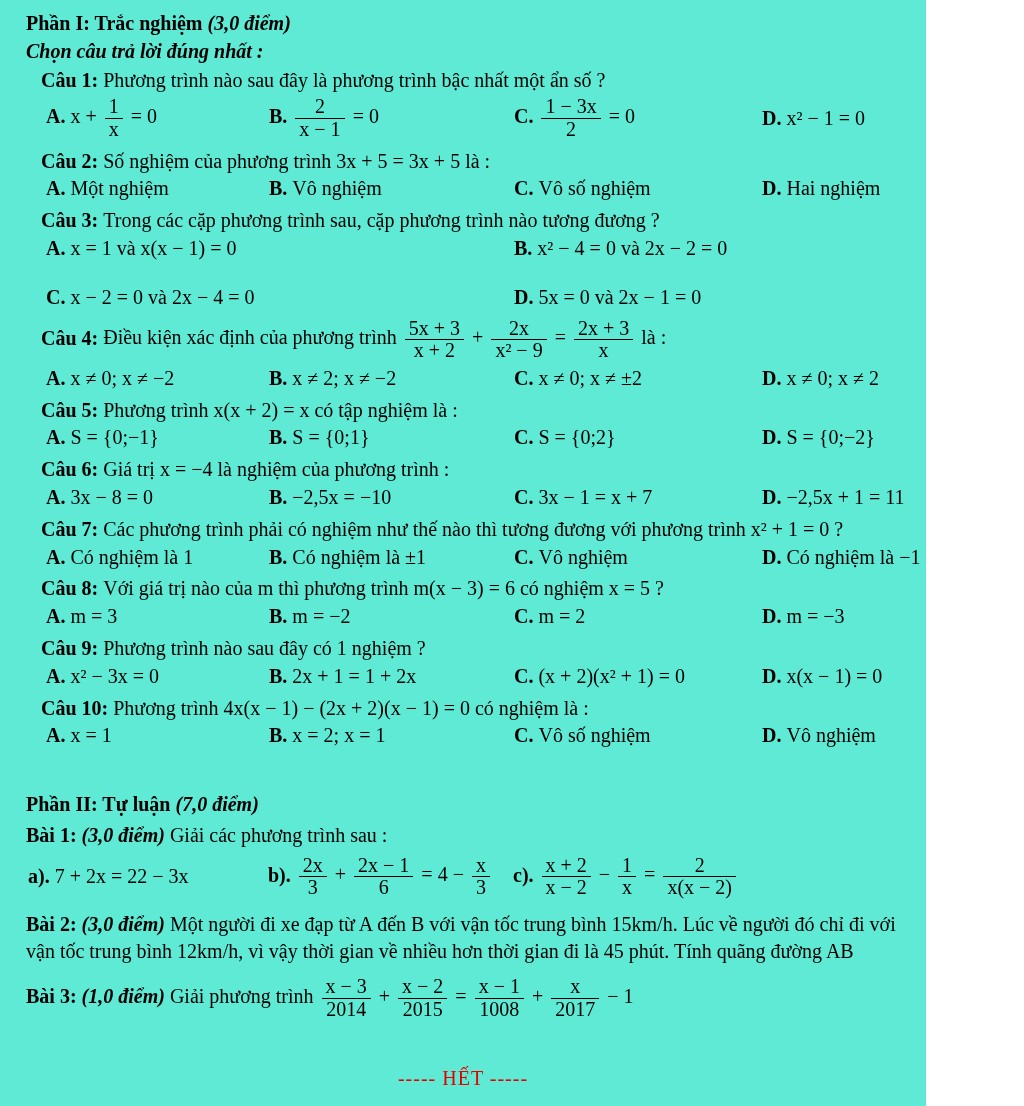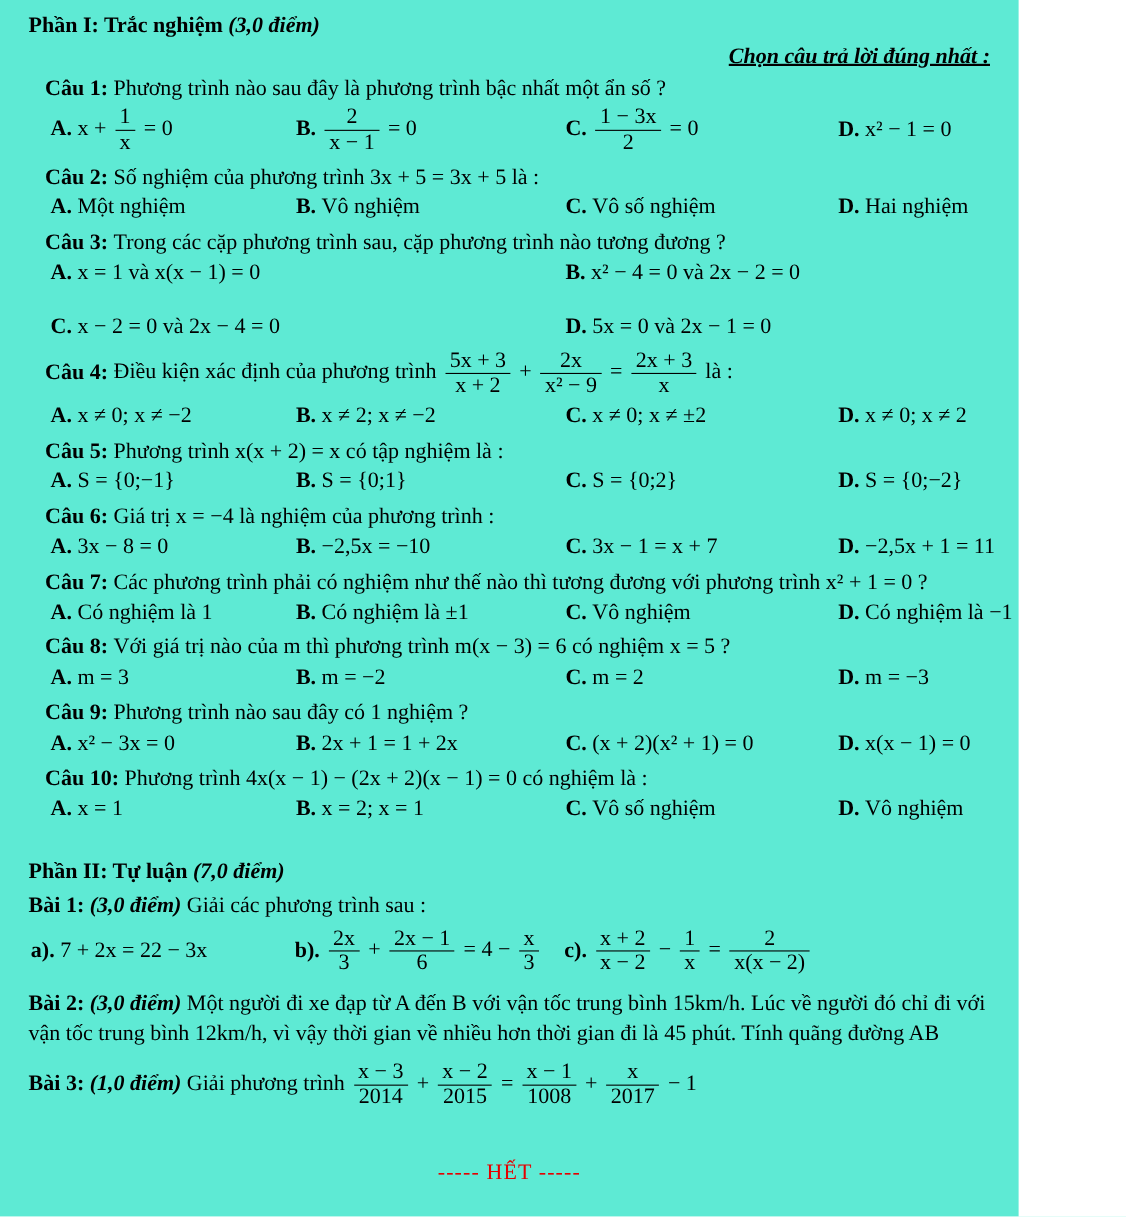--- a/index.html
+++ b/index.html
@@ -11,21 +11,21 @@
     line-height: 1.34;
   }
   .page {
     width: 926px;
     min-height: 1106px;
     padding: 10px 26px 24px 26px;
     background: #5eead4;
   }
   .b  { font-weight: bold; }
   .bi { font-weight: bold; font-style: italic; }
-  .subtitle { text-align: right; font-weight: bold; font-style: italic; margin: 1px 0 2px 0; text-decoration: underline; }
+  .subtitle { text-align: left; font-weight: bold; font-style: italic; margin: 1px 0 2px 0; }
 
   .question { margin: 0 0 5px 0; }
   .stem { margin: 1px 0 1px 15px; }
 
   .options {
     display: grid;
     margin-left: 20px;
     align-items: center;
     margin-top: 1px;
   }
@@ -37,21 +37,21 @@
     display: inline-flex;
     flex-direction: column;
     vertical-align: middle;
     text-align: center;
     margin: 2px 3px;
     line-height: 1.08;
   }
   .fnum { border-bottom: 1.5px solid #000; padding: 0 4px; }
   .fden { padding: 0 4px; }
 
-  .part2-heading { margin-top: 30px; }
+  .part2-heading { margin-top: 42px; }
   .exercise { margin: 4px 0 10px 0; }
   .subitems {
     display: grid;
     grid-template-columns: 240px 245px 1fr;
     align-items: center;
     margin-left: 2px;
     margin-top: 4px;
   }
   .footer {
     text-align: center;

